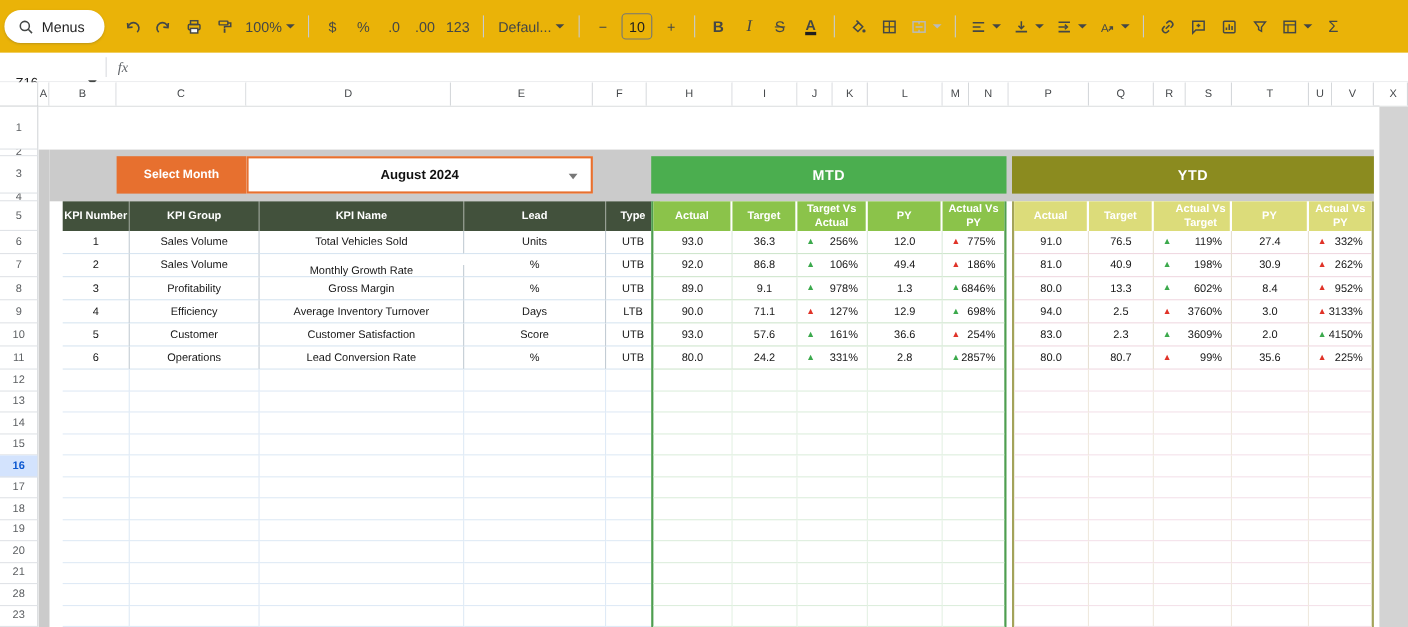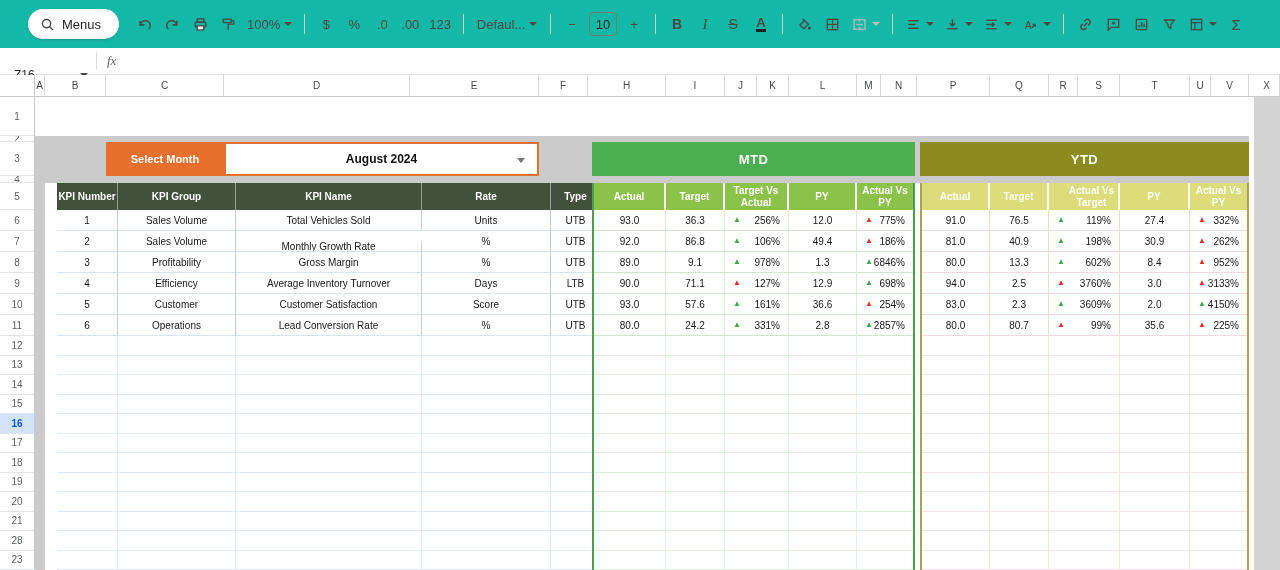--- a/index.html
+++ b/index.html
@@ -2,21 +2,21 @@
 <html style="--dkgreen: #42513C; --mtdgreen: #4BAE4F; --mtdlight: #8BC34A; --ytdolive: #8B8B1F; --ytdkhaki: #DCDC7A; --orange: #E7702F; --goodclr: #3BA94C; --badclr: #E03328;"><head>
 <meta charset="utf-8">
 <style>
   * { margin:0; padding:0; box-sizing:border-box; }
   html,body { background:#fff; }
   body { font-family:"Liberation Sans", sans-serif; }
   #app { position:relative; width:1280px; height:570px; overflow:hidden; background:#fff; }
 
   
   .toolbar { position:absolute; left:0; top:0; width:1280px; height:48px;
-    background:#14b8a6; display:flex; align-items:center; padding-left:28px; gap:2px; }
+    background:#eab308; display:flex; align-items:center; padding-left:4px; gap:2px; }
   .pill { display:flex; align-items:center; gap:7px; background:#fff; border-radius:16px;
     height:30px; padding:0 18px 0 12px; box-shadow:0 1px 2px rgba(60,64,67,.25); margin-right:10px; }
   .pill span { font-size:13px; color:#1f1f1f; }
   .tbtn { min-width:26px; height:28px; display:flex; align-items:center; justify-content:center;
     border-radius:4px; color:#444746; font-size:13px; padding:0 4px; position:relative; }
   .tbtn svg { display:block; }
   .tlabel { font-size:13px; color:#444746; }
   .caret { width:0; height:0; border-left:4px solid transparent; border-right:4px solid transparent;
     border-top:4px solid #444746; margin-left:4px; display:inline-block; }
   .caret.gray { border-top-color:#b8bbbe; }
@@ -367,21 +367,21 @@
         <span>MTD</span>
       </div>
       <div class="abs bigblock ytdblock">
         <span>YTD</span>
       </div>
       <div class="abs tbl kpitbl" id="kpitbl">
           <div class="trow hrow">
             <div class="cell hcell" style="width: 61px;">KPI Number</div>
             <div class="cell hcell" style="width: 118px;">KPI Group</div>
             <div class="cell hcell" style="width: 186px;">KPI Name</div>
-            <div class="cell hcell" style="width: 129px;">Rate</div>
+            <div class="cell hcell" style="width: 129px;">Lead</div>
             <div class="cell hcell" style="width: 49px;">Type</div>
           </div>
           <div class="trow drow">
             <div class="cell dcell" style="width: 61px;">1</div>
             <div class="cell dcell" style="width: 118px;">Sales Volume</div>
             <div class="cell dcell" style="width: 186px;">Total Vehicles Sold</div>
             <div class="cell dcell" style="width: 129px;">Units</div>
             <div class="cell dcell" style="width: 49px;">UTB</div>
           </div>
           <div class="trow drow">

